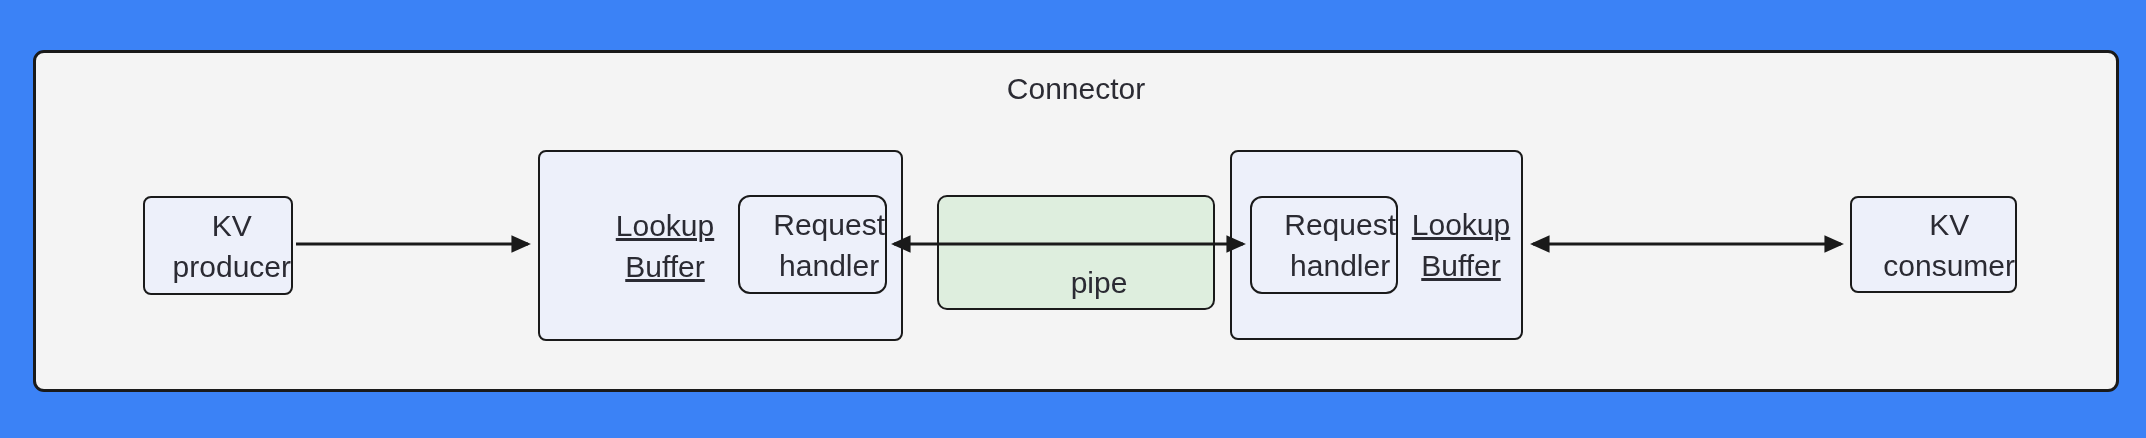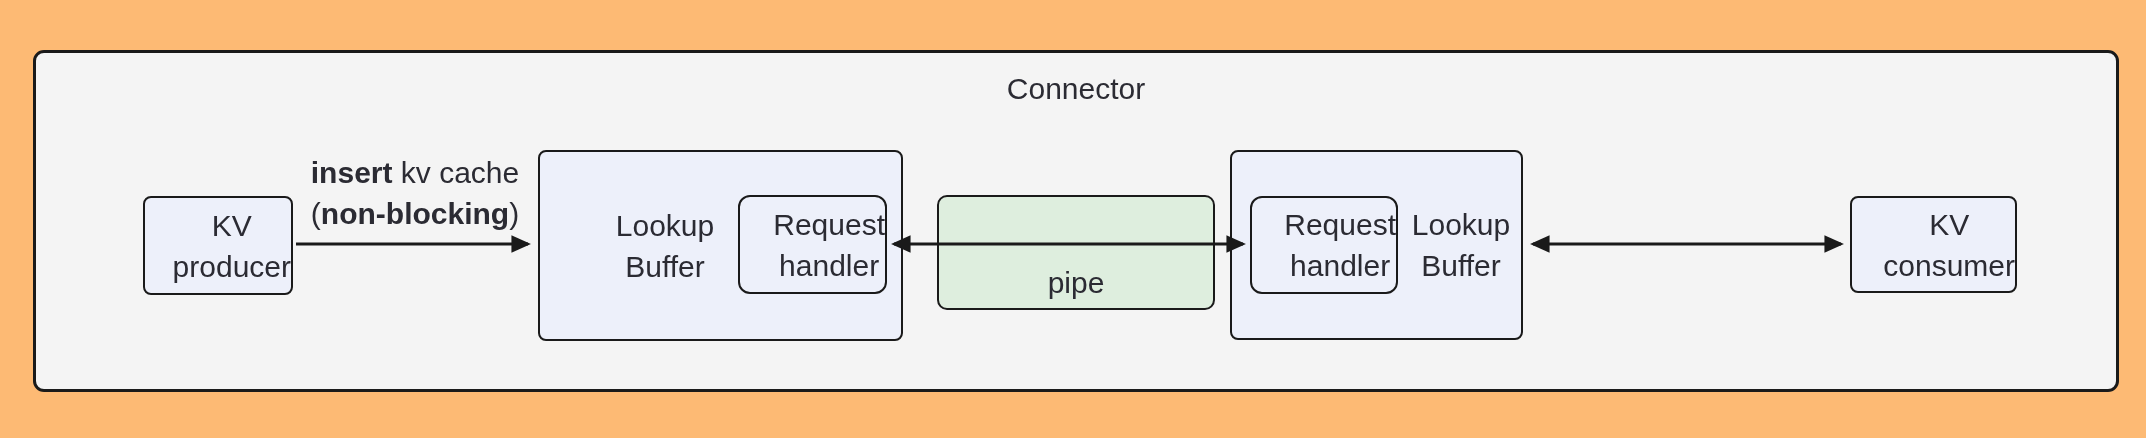--- a/index.html
+++ b/index.html
@@ -1,19 +1,19 @@
 <!DOCTYPE html>
 <html><head>
 <meta charset="utf-8">
 <style>
   html,body{margin:0;padding:0;background:#ffffff;}
   .stage{
     position:relative;
     width:2146px;height:438px;
-    background:#fdba74;
+    background:#3b82f6;
     font-family:"Liberation Sans","DejaVu Sans",sans-serif;
     color:#2b2b33;
     overflow:hidden;
   }
   .outer-box{
     position:absolute;left:33px;top:50px;width:2086px;height:342px;
     background:#f4f4f4;border:3px solid #1a1a1a;border-radius:11px;
     box-sizing:border-box;
   }
   .diagram-title{
@@ -28,25 +28,25 @@
   }
   .node-label{white-space:pre-line;}
   .pipe-box{
     position:absolute;left:937px;top:195px;width:278px;height:115px;
     box-sizing:border-box;
     background:#deeede;border:2.5px solid #1a1a1a;border-radius:10px;
     z-index:1;
   }
   .pipe-label{
     position:absolute;left:0;bottom:8px;width:100%;
-    text-align:center;font-size:30px;line-height:34px;color:#2b2b33;
+    text-align:center;font-size:30px;line-height:34px;color:#2b2b33;padding-left:23px;
   }
   .buffer-text{
     position:absolute;display:flex;align-items:center;justify-content:center;
-    font-size:30px;line-height:41px;text-align:center;height:100%;top:0;
+    font-size:30px;line-height:41px;text-align:center;height:100%;top:0;text-decoration:underline;
   }
   .arrows{position:absolute;left:0;top:0;z-index:2;pointer-events:none;}
   .edge-label{
     position:absolute;text-align:center;
     font-size:30px;line-height:41px;color:#2b2b33;z-index:3;
   }
   .edge-label .b{font-weight:700;}
   .rh{z-index:2;border-radius:12px;}
 </style>
 </head>
@@ -98,21 +98,17 @@
   <div class="node rh" style="left:1250px;top:196px;width:148px;height:98px;">
     <span class="node-label">Request
 handler</span>
   </div>
 
   <div class="node" style="left:1850px;top:196px;width:167px;height:97px;">
     <span class="node-label">KV
 consumer</span>
   </div>
 
-  <div class="edge-label" style="left:255px;top:152px;width:320px;">
-    <div><span class="b">insert</span><span> kv cache</span></div>
-    <div><span>(</span><span class="b">non-blocking</span><span>)</span></div>
-  </div>
 
   <div class="edge-label" style="left:1516px;top:152px;width:360px;">
   </div>
 
 </div>
 
 </body></html>

